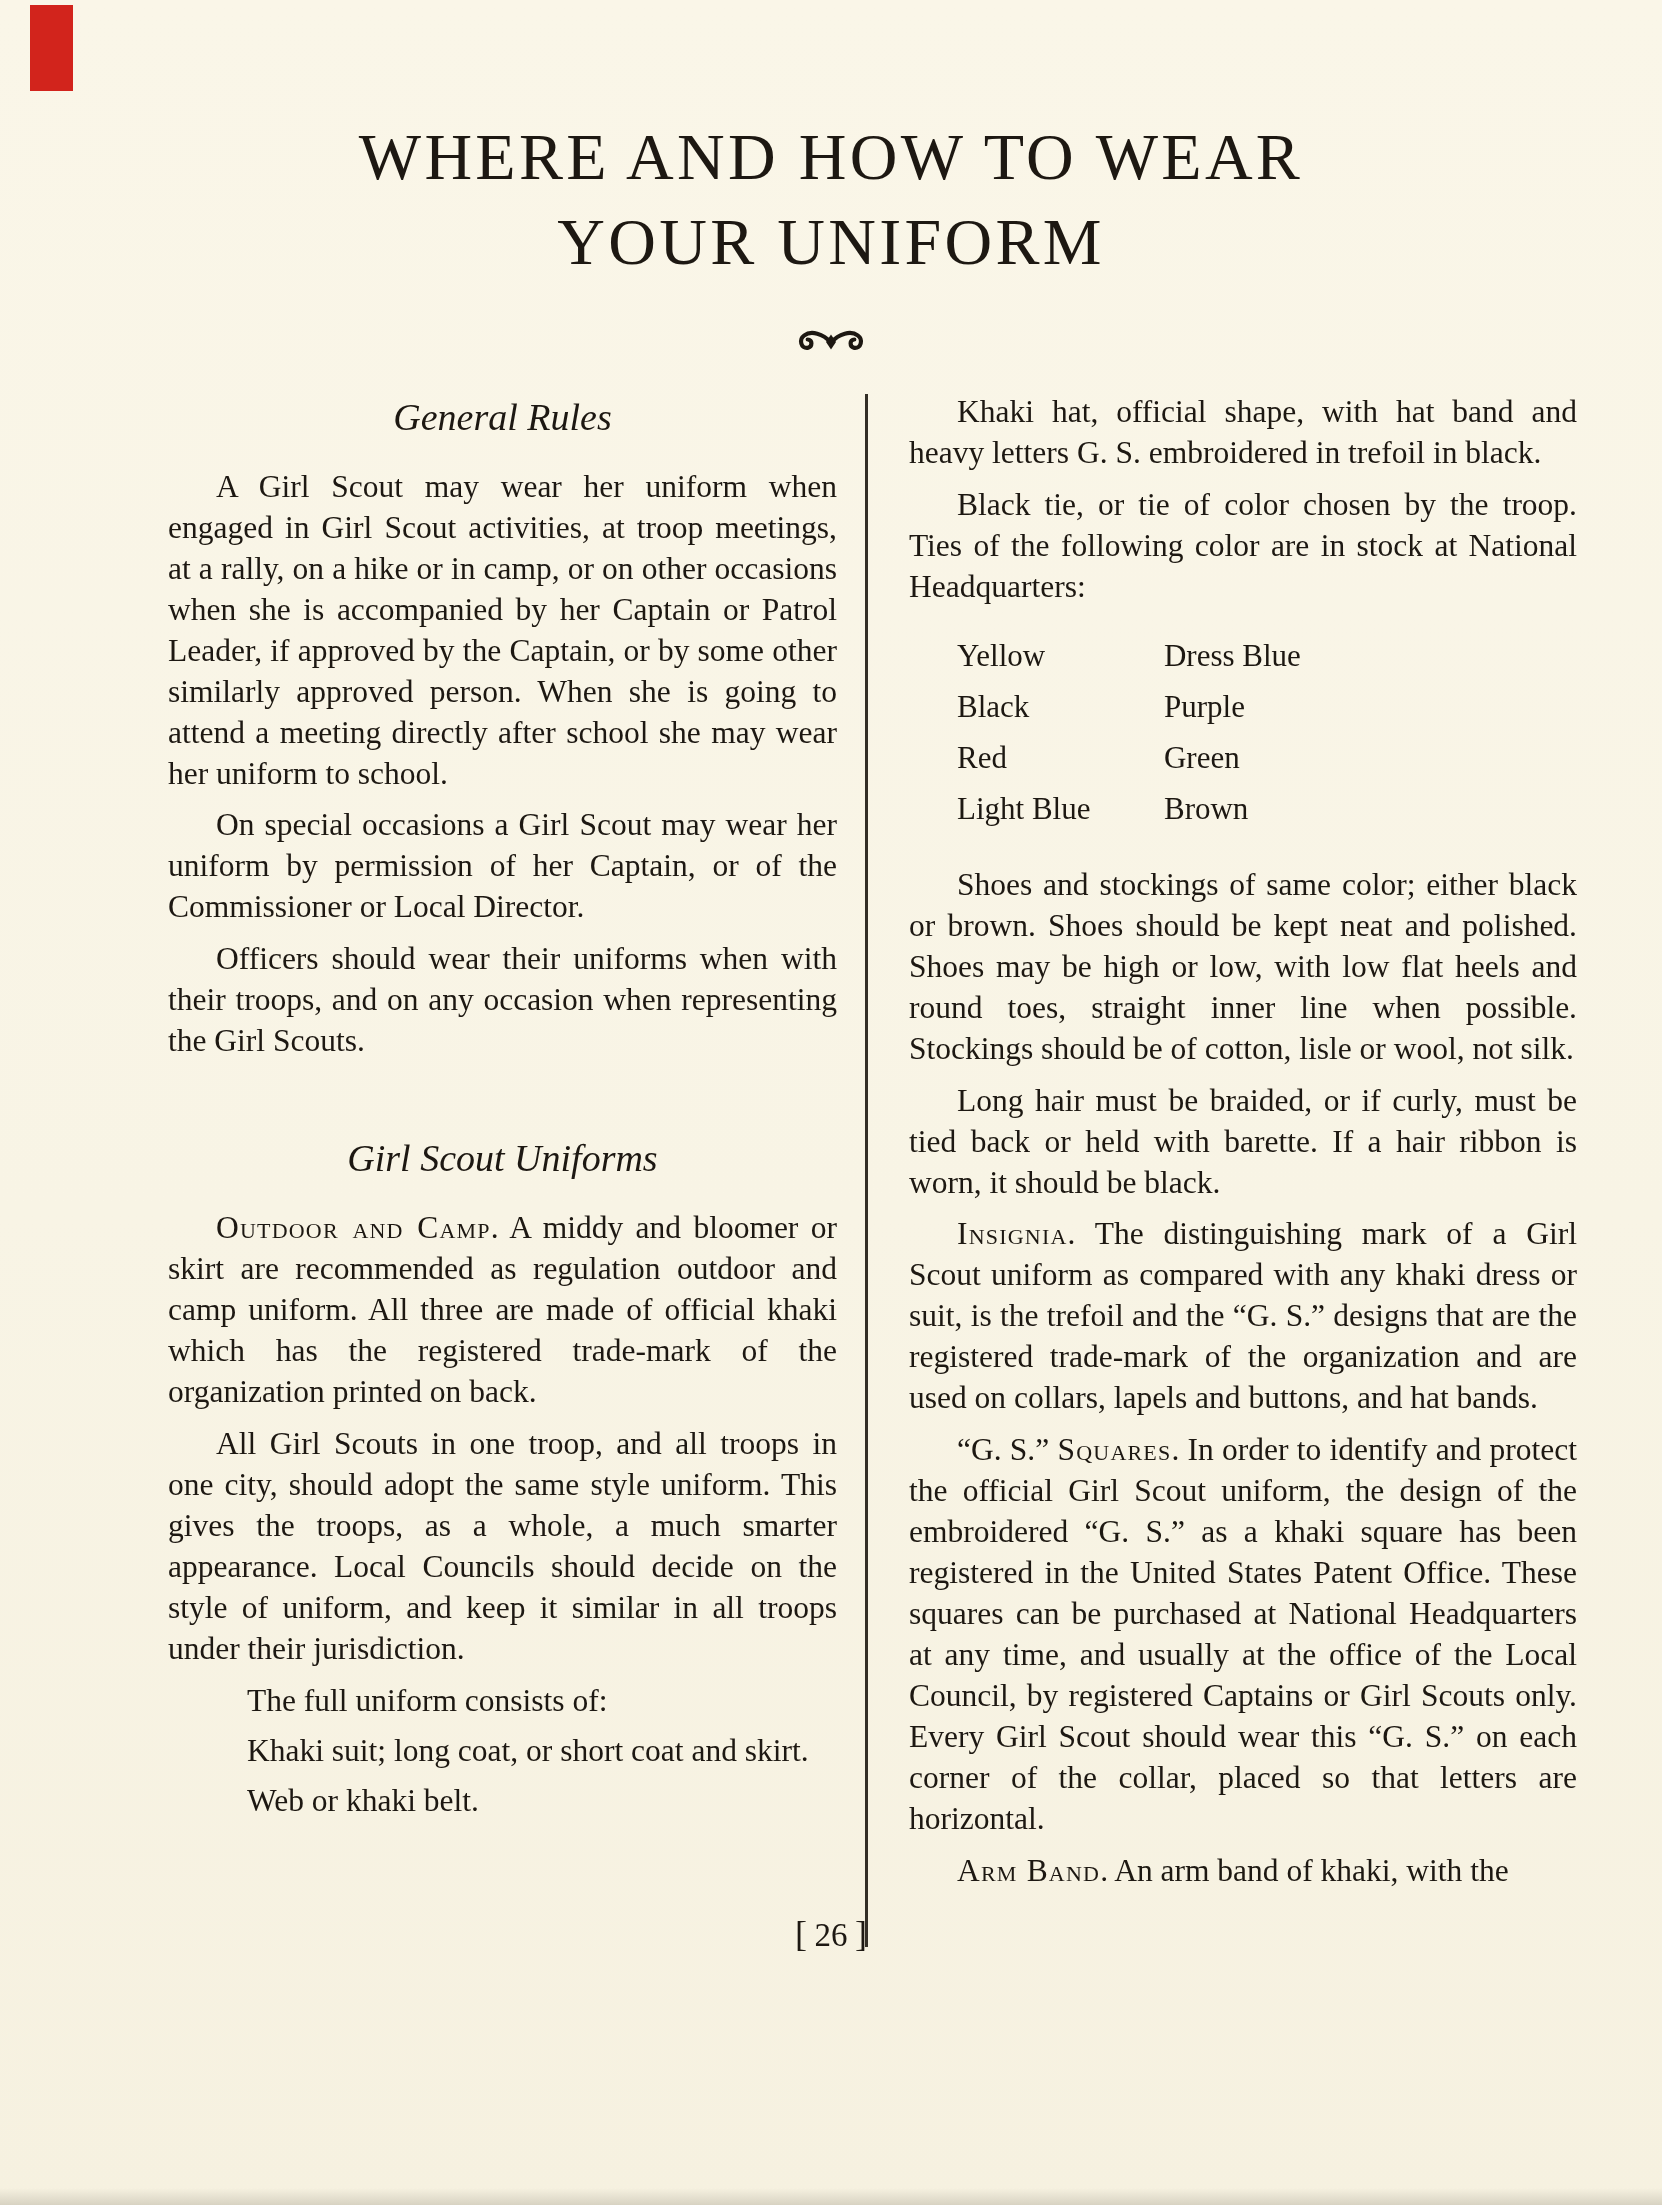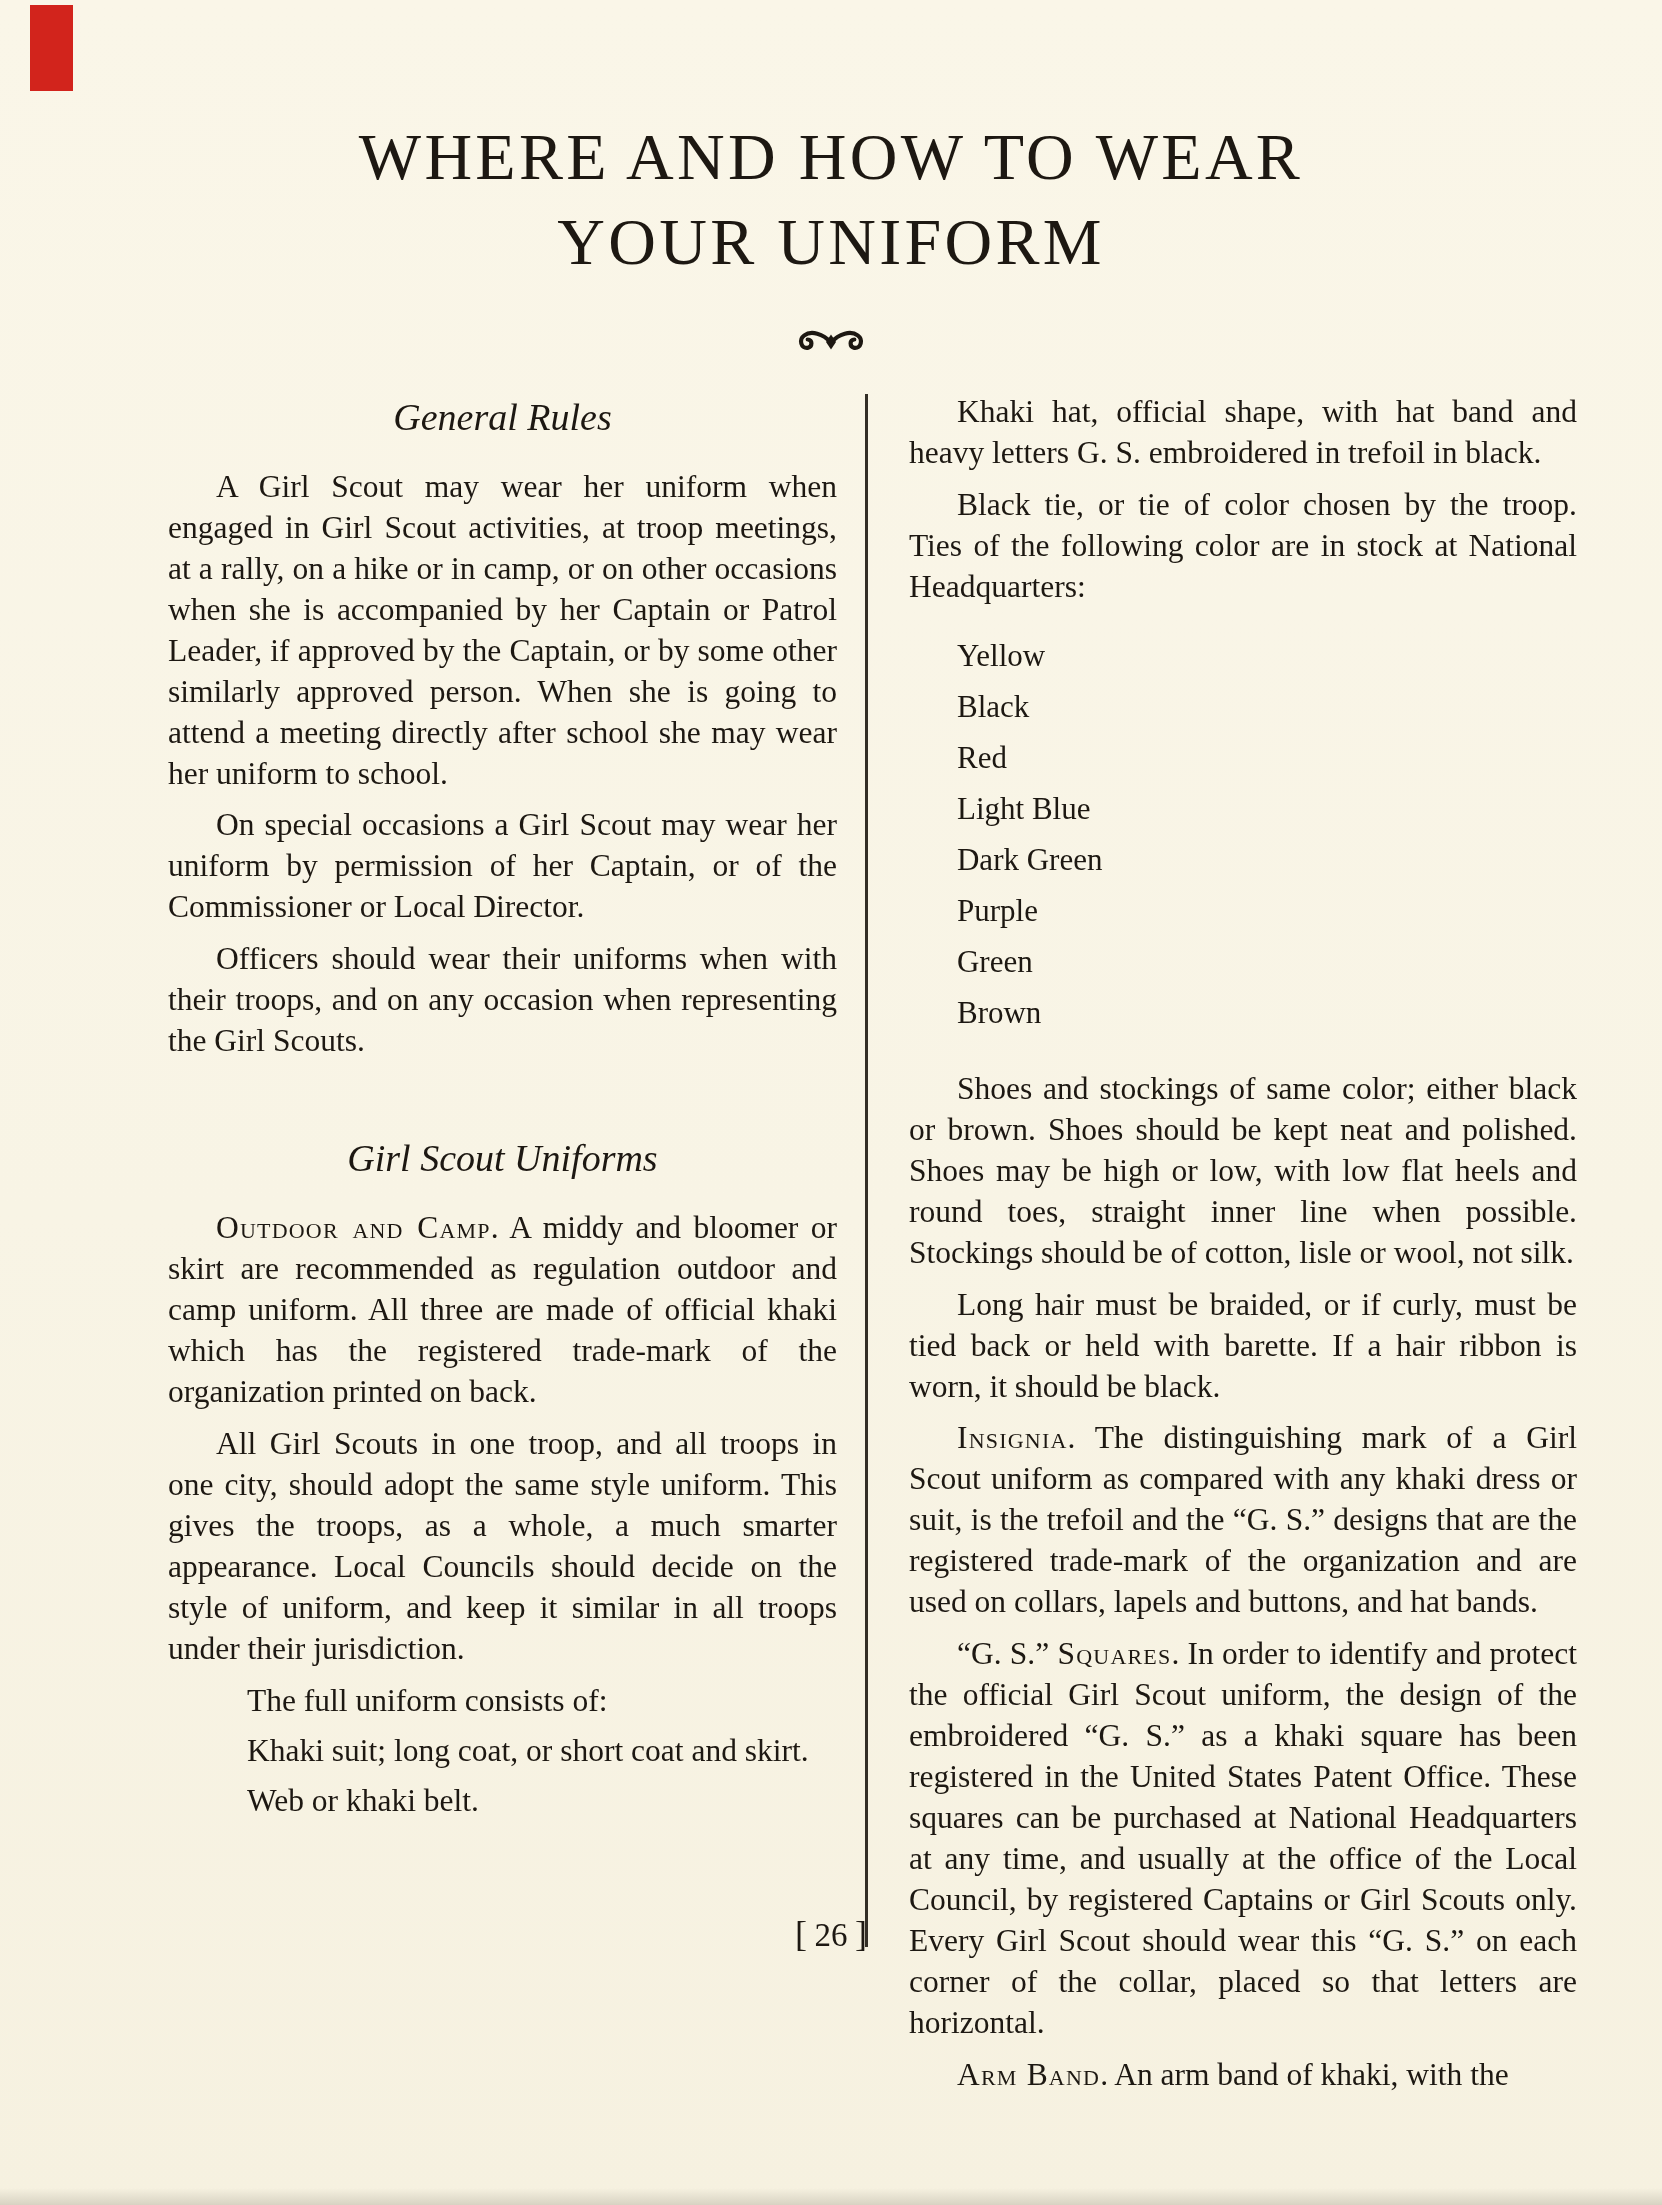--- a/index.html
+++ b/index.html
@@ -59,21 +59,20 @@
   .line {
     font-size: 31.5px; line-height: 41px;
     text-indent: 79px;
     margin: 0 0 9px 0;
   }
   .sc { font-variant-caps: small-caps; letter-spacing: 1.2px; }
   .ties {
     display: flex;
     margin: 23px 0 30px 48px;
     font-size: 31px;
-    flex-direction: column;
   }
   .ties-col { width: 207px; }
   .ties-col + .ties-col { width: auto; }
   .tie-item { line-height: 51px; }
   .page-number {
     position: absolute; top: 1914px; left: 0; right: 0;
     text-align: center;
     font-size: 33px; line-height: 41px;
   }
   .page-number .bracket { padding: 0 7.5px; font-size: 36px; }
@@ -123,21 +122,21 @@
         <p class="para"><span>Khaki hat, official shape, with hat band and heavy letters G. S. embroidered in trefoil in black.</span></p>
         <p class="para"><span>Black tie, or tie of color chosen by the troop. Ties of the following color are in stock at National Headquarters:</span></p>
         <div class="ties">
           <div class="ties-col">
             <div class="tie-item">Yellow</div>
             <div class="tie-item">Black</div>
             <div class="tie-item">Red</div>
             <div class="tie-item">Light Blue</div>
           </div>
           <div class="ties-col">
-            <div class="tie-item">Dark Green</div>
+            <div class="tie-item">Dress Blue</div>
             <div class="tie-item">Purple</div>
             <div class="tie-item">Green</div>
             <div class="tie-item">Brown</div>
           </div>
         </div>
         <p class="para"><span>Shoes and stockings of same color; either black or brown. Shoes should be kept neat and polished. Shoes may be high or low, with low flat heels and round toes, straight inner line when possible. Stockings should be of cotton, lisle or wool, not silk.</span></p>
         <p class="para"><span>Long hair must be braided, or if curly, must be tied back or held with barette. If a hair ribbon is worn, it should be black.</span></p>
         <p class="para"><span class="sc">Insignia</span><span>. The distinguishing mark of a Girl Scout uniform as compared with any khaki dress or suit, is the trefoil and the “G. S.” designs that are the registered trade-mark of the organization and are used on collars, lapels and buttons, and hat bands.</span></p>
         <p class="para"><span>“G. S.” </span><span class="sc">Squares</span><span>. In order to identify and protect the official Girl Scout uniform, the design of the embroidered “G. S.” as a khaki square has been registered in the United States Patent Office. These squares can be purchased at National Headquarters at any time, and usually at the office of the Local Council, by registered Captains or Girl Scouts only. Every Girl Scout should wear this “G. S.” on each corner of the collar, placed so that letters are horizontal.</span></p>
         <p class="para"><span class="sc">Arm Band</span><span>. An arm band of khaki, with the</span></p>

